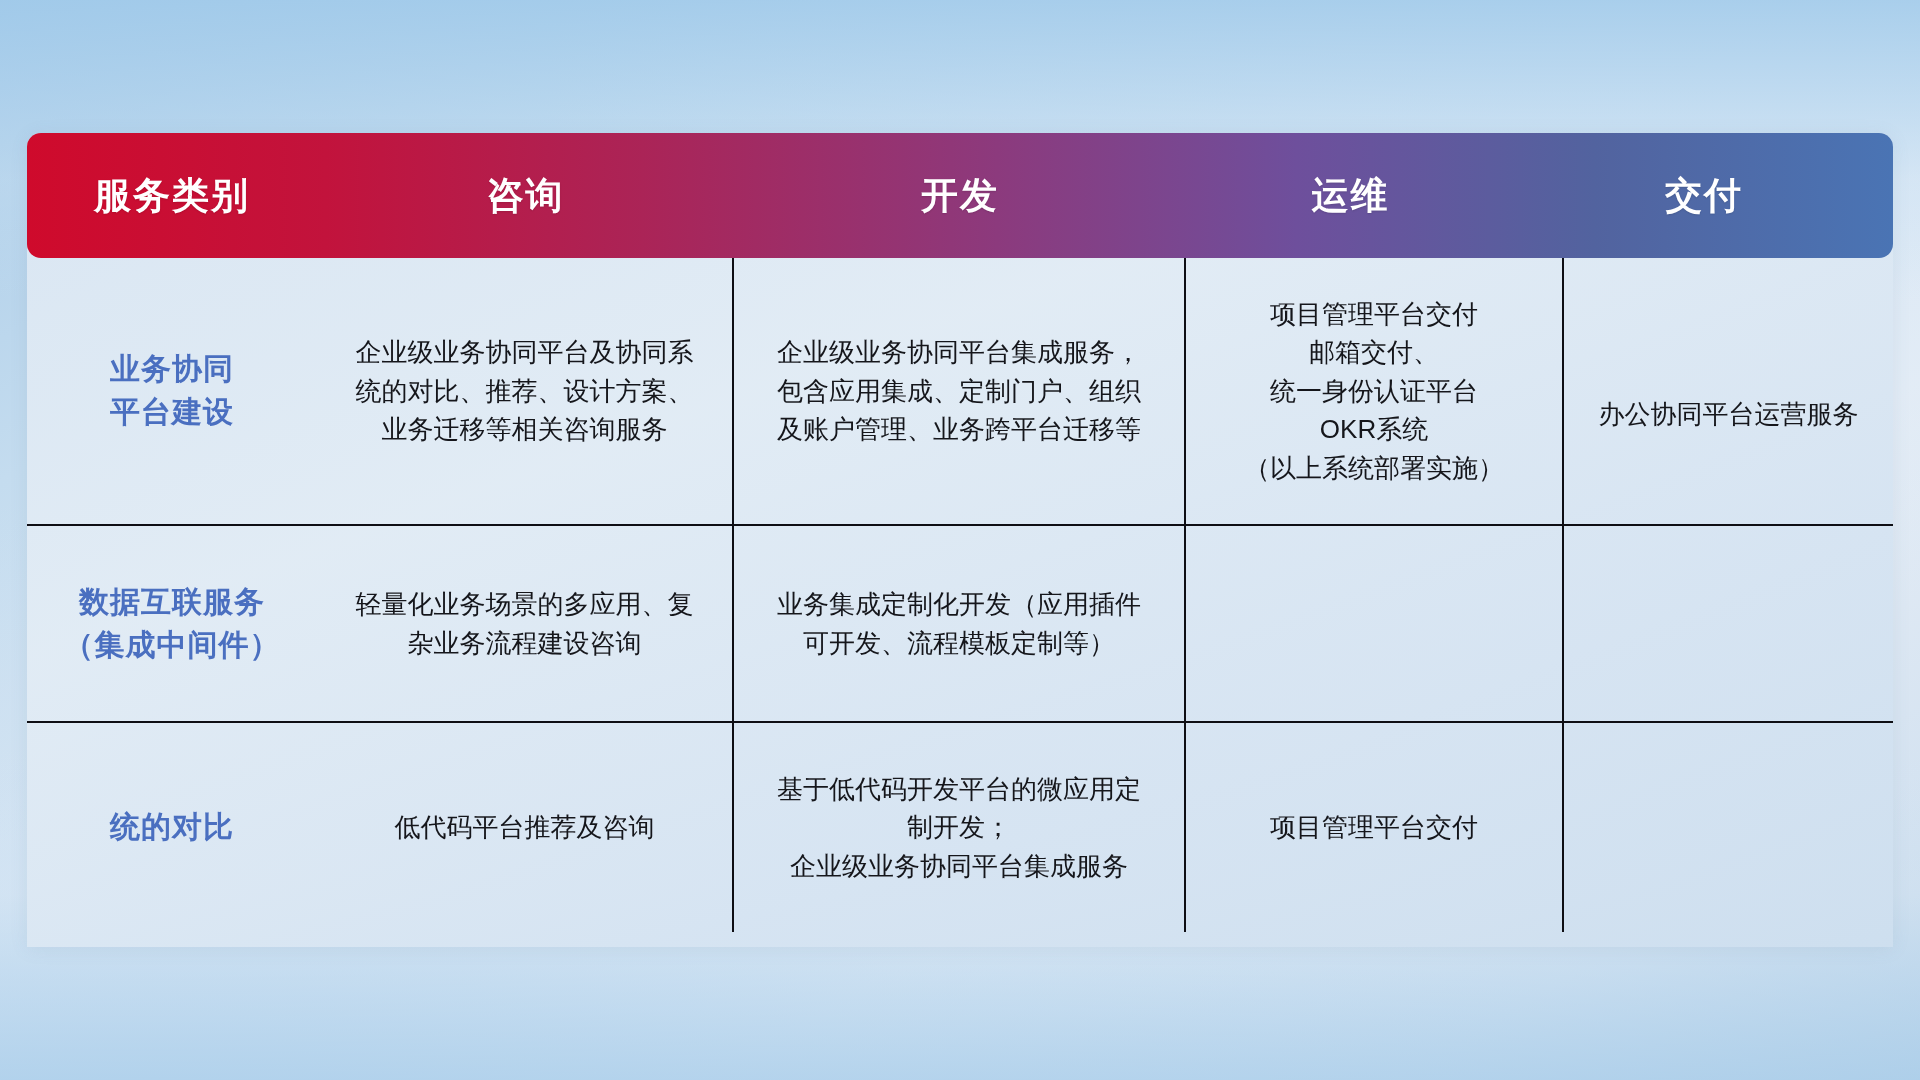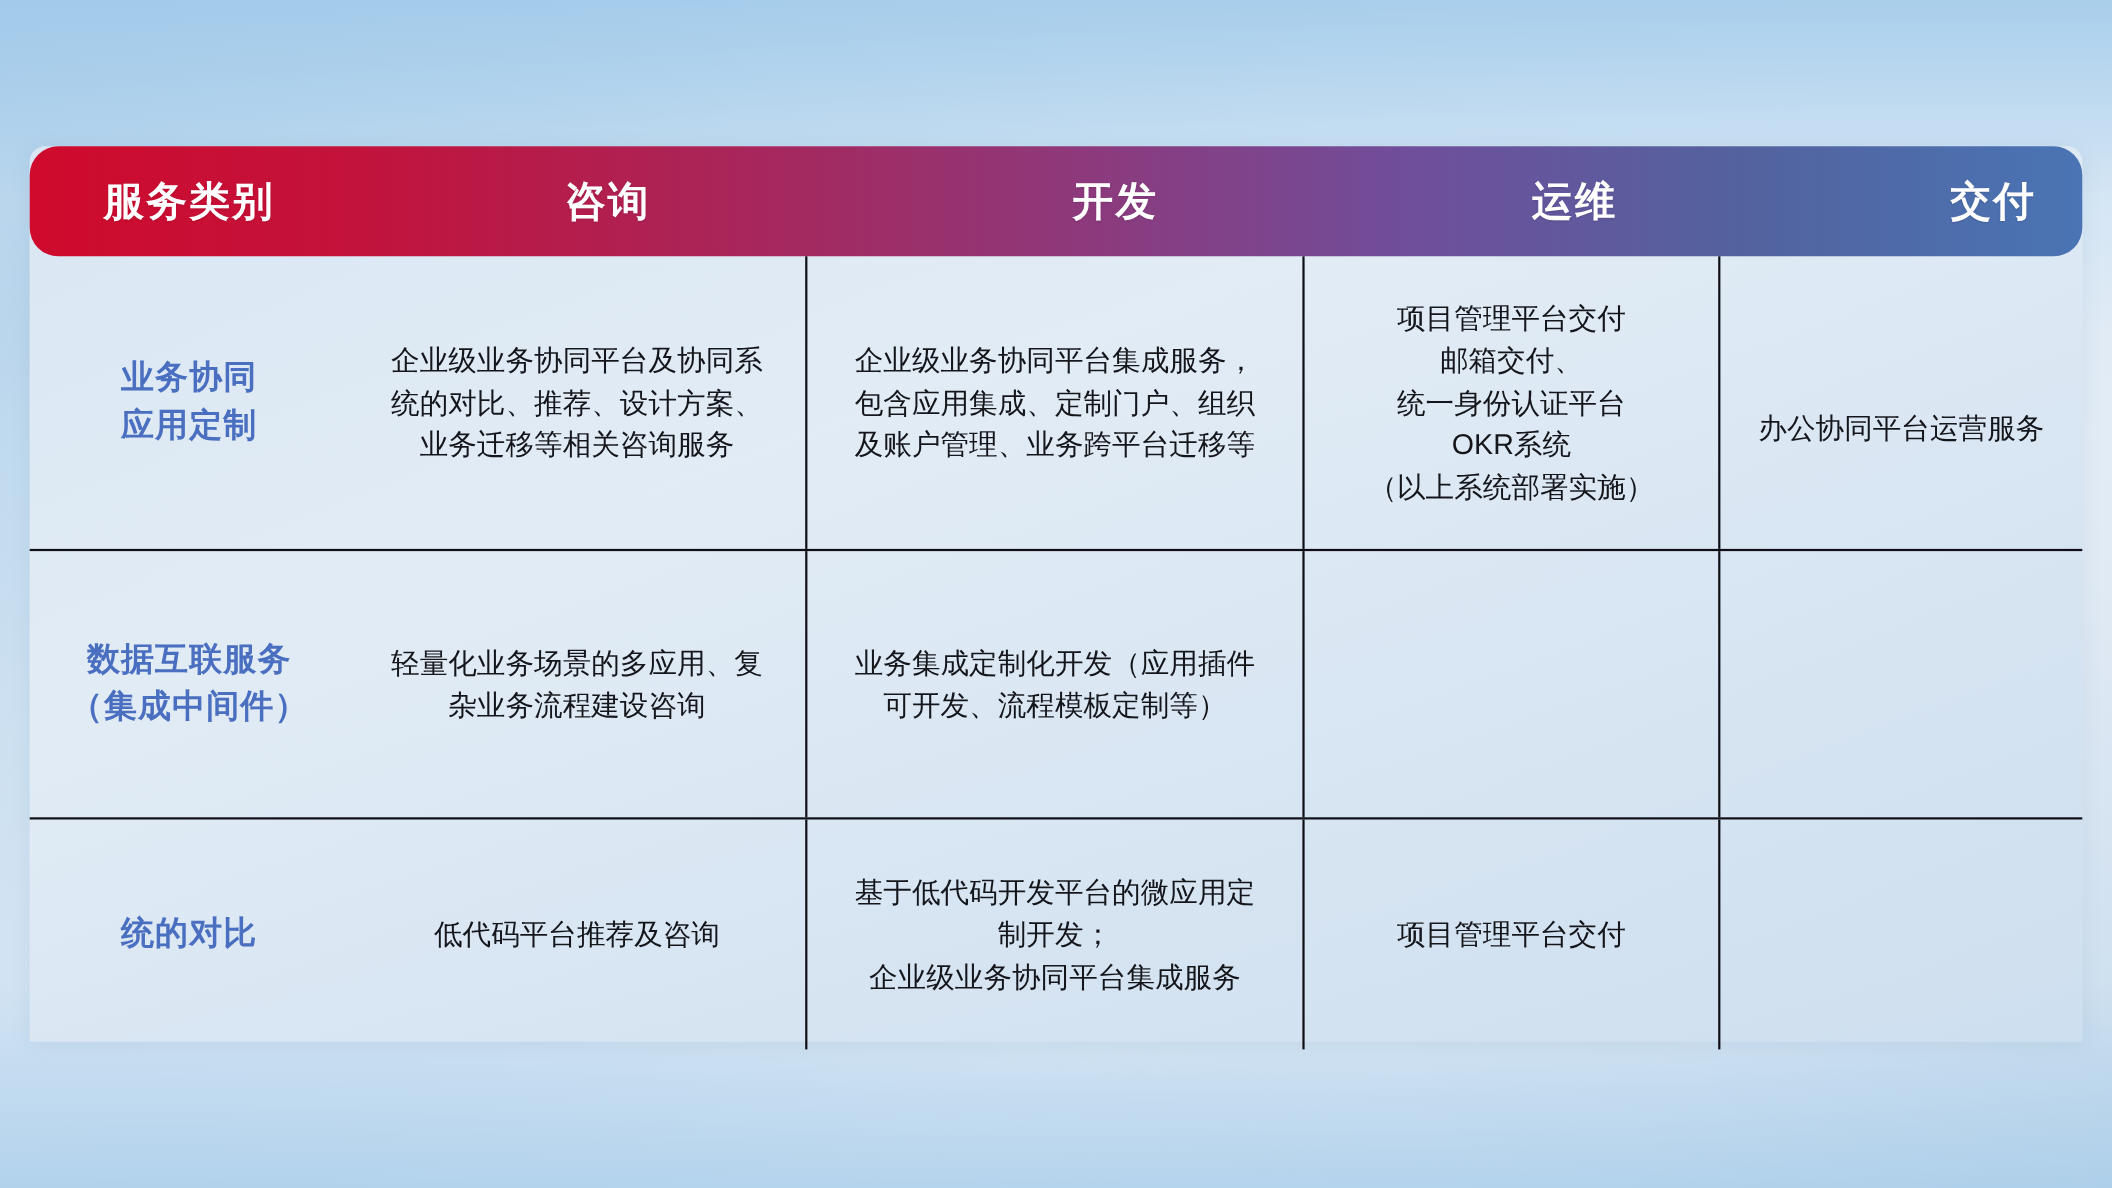--- a/index.html
+++ b/index.html
@@ -46,33 +46,32 @@
     display: flex;
     flex-direction: column;
     background: linear-gradient(160deg, rgba(219,231,243,.96) 0%, rgba(226,236,245,.95) 35%, rgba(214,228,242,.95) 70%, rgba(206,223,239,.95) 100%);
     border-radius: 14px 14px 0 0;
     box-shadow: 0 2px 18px rgba(90,120,150,.10);
   }
 
   
   .thead {
     display: flex;
-    height: 100px;
-    border-radius: 26px;
+    height: 125px;
+    border-radius: 14px;
     background: linear-gradient(90deg,
         #cf0a2c 0%,
         #c2133c 16%,
         #ab2457 33%,
         #8c3a7d 52%,
         #6e4f9c 68%,
         #52639f 84%,
         #4a74b4 100%);
     overflow: hidden;
     flex: 0 0 auto;
-    gap: 27px;
   }
   .thead .th {
     display: flex;
     align-items: center;
     justify-content: center;
     color: #ffffff;
     font-size: 37px;
     font-weight: bold;
     letter-spacing: 2px;
     text-shadow: 0 1px 2px rgba(0,0,0,.12);
@@ -81,21 +80,21 @@
   
   .tbody { flex: 1 1 auto; display: flex; flex-direction: column; }
 
   .trow {
     display: flex;
     border-bottom: 2px solid #0e0e14;
     flex: 0 0 auto;
   }
   .trow:last-child { border-bottom: none; }
   .trow.r1 { height: 268px; }
-  .trow.r2 { height: 244px; }
+  .trow.r2 { height: 197px; }
   .trow.r3 { height: 209px; }
 
   .td {
     display: flex;
     align-items: center;
     justify-content: center;
     padding: 6px 0;
     text-align: center;
     border-right: 2px solid #0e0e14;
     font-size: 26px;
@@ -144,21 +143,21 @@
       </div>
       <div class="th c3">
         <span>交付</span>
       </div>
     </div>
 
     <div class="tbody">
 
       <div class="trow r1">
         <div class="td cat c0">业务协同
-应用定制</div>
+平台建设</div>
         <div class="td c1">企业级业务协同平台及协同系
 统的对比、推荐、设计方案、
 业务迁移等相关咨询服务</div>
         <div class="td c2">企业级业务协同平台集成服务，
 包含应用集成、定制门户、组织
 及账户管理、业务跨平台迁移等</div>
         <div class="td c3">项目管理平台交付
 邮箱交付、
 统一身份认证平台
 OKR系统

